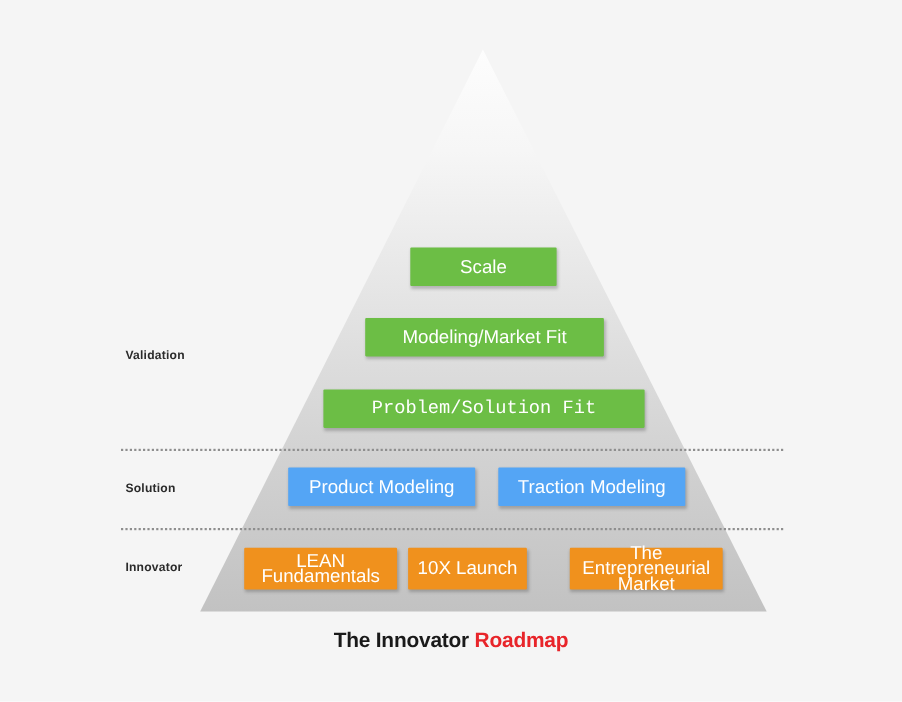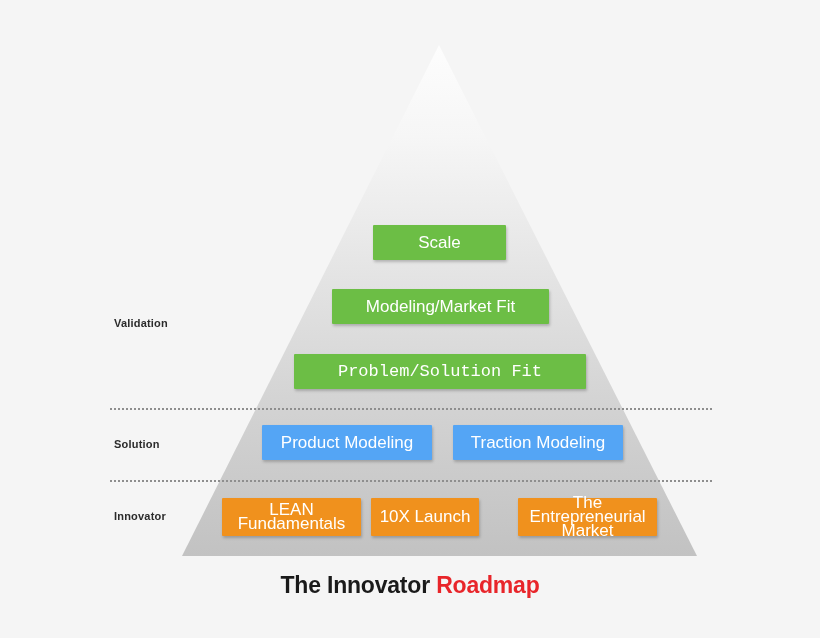--- a/index.html
+++ b/index.html
@@ -80,21 +80,21 @@
   #box-10x-launch         { left: 371px; top: 498px; width: 108px; height: 38px; }
   #box-entrepreneurial-method { left: 518px; top: 498px; width: 139px; height: 38px; }
 
   
   #footer-title {
     position: absolute;
     left: 0;
     top: 572px;
     width: 820px;
     text-align: center;
-    font-size: 23px;
+    font-size: 19px;
     font-weight: bold;
     letter-spacing: -0.2px;
   }
   #footer-title-main { color: #1a1a1a; }
   #footer-title-accent { color: #e8252a; }
 </style>
 </head>
 <body>
 
 <div id="stage">

